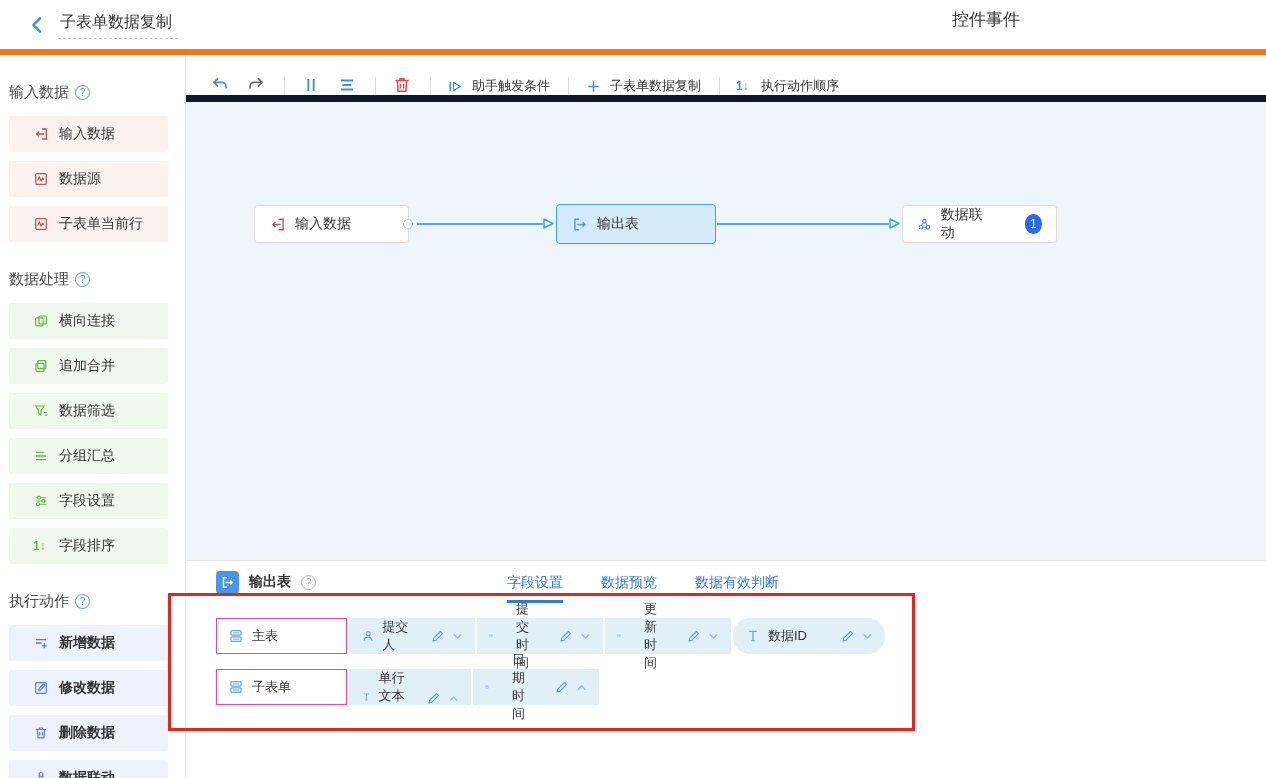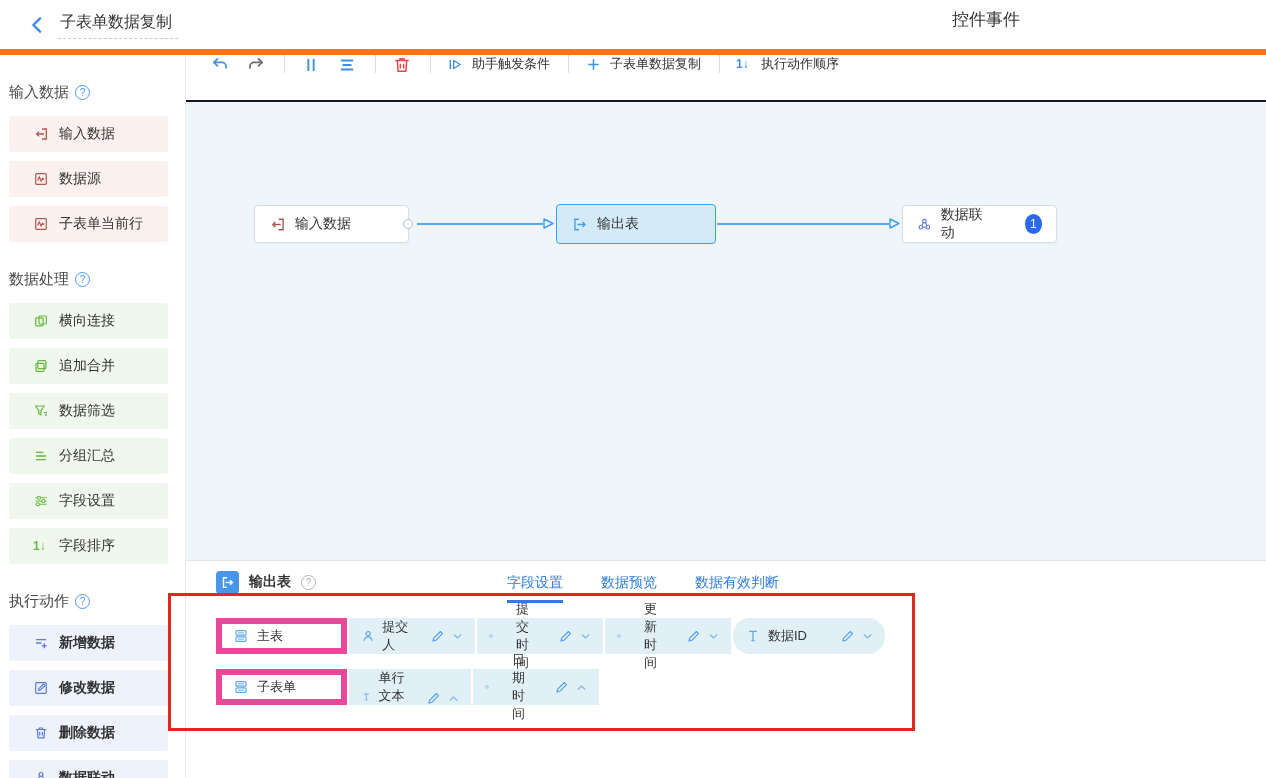--- a/index.html
+++ b/index.html
@@ -25,21 +25,21 @@
   .theme-red  .ic { color:var(--input-theme); }
   .theme-green .side-item { background:var(--process-bg); }
   .theme-green .ic { color:var(--process-theme); }
   .theme-blue .side-item { background:var(--action-bg);font-weight:bold; }
   .theme-blue .ic { color:var(--action-theme); }
   .glyph-ic { font-size:12px; font-weight:bold; width:16px; text-align:center; line-height:16px; }
 
   .content { flex:1; display:flex; flex-direction:column; }
 
   
-  .toolbar { height:47px; background:#fff; display:flex; align-items:flex-start; padding-left:24px; border-bottom:2px solid #0f172a; }
+  .toolbar { height:47px; background:#fff; display:flex; align-items:flex-end; padding-left:24px; border-bottom:7px solid #0f172a; }
   .tool-ic { width:20px; height:20px; display:flex; align-items:center; justify-content:center; cursor:pointer; margin-right:16px; }
   .tool-sep { width:1px; height:18px; background:#dcdcdc; margin:0 16px 0 2px; }
   .tool-btn { display:flex; align-items:center; gap:8px; font-size:13px; color:#333; cursor:pointer; margin-right:16px; white-space:nowrap; }
   .tool-btn .ic { width:17px; height:17px; display:flex; color:var(--accent-blue); }
   .c-undo { color:#4b8fd6; } .c-redo { color:#6b6f75; }
   .c-blue { color:var(--accent-blue); } .c-red { color:var(--danger-red); }
 
   
   .canvas { position:relative; height:458px; background:var(--canvas-bg); }
   .flow-node { position:absolute; height:38px; background:#fff; border:1px solid #d9dde2; border-radius:4px; display:flex; align-items:center; gap:9px; padding:0 14px; font-size:14px; color:#333; cursor:pointer; box-shadow:0 1px 2px rgba(0,0,0,.03); }
@@ -56,21 +56,21 @@
   .panel-node-ic { width:23px; height:23px; border-radius:4px; background:#4796EA; color:#fff; display:flex; align-items:center; justify-content:center; }
   .panel-node-ic svg { width:15px; height:15px; }
   .panel-title { font-size:14px; font-weight:600; color:#333; }
   .help-badge.gray { color:#b3b3b3; }
   .tabs { position:absolute; left:321px; top:0; height:42px; display:flex; gap:38px; }
   .tab { display:flex; align-items:flex-end; padding-bottom:8px; font-size:14px; color:var(--tab-blue); cursor:pointer; border-bottom:3px solid transparent; }
   .tab.active { border-bottom-color:var(--tab-blue); font-weight:500; }
 
   .rows-area { padding-left:30px; margin-top:15px; }
   .field-row { display:flex; margin-bottom:15px; height:36px; }
-  .row-label-cell { width:131px; min-width:131px; background:#fff; border:6px solid #ec4899; display:flex; align-items:center; gap:8px; padding-left:11px; font-size:13px; color:#333; margin-right:2px; }
+  .row-label-cell { width:131px; min-width:131px; background:#fff; border:1px solid #ec4899; display:flex; align-items:center; gap:8px; padding-left:11px; font-size:13px; color:#333; margin-right:2px; }
   .row-label-cell .ic { width:16px; height:16px; color:#5FA7EC; display:flex; }
   .field-cell { background:var(--cell-bg); display:flex; align-items:center; padding:0 12px; margin-right:2px; font-size:13px; color:#333; cursor:pointer; }
   .field-cell .f-ic { width:16px; height:16px; color:var(--cell-icon); display:flex; margin-right:7px; }
   .cell-actions { display:flex; align-items:center; gap:7px; margin-left:auto; padding-left:14px; }
   .pencil { width:14px; height:14px; color:#4D9EF0; display:flex; cursor:pointer; }
   .chev { width:11px; height:11px; color:#8FBCE9; display:flex; cursor:pointer; }
   .chev.up svg { transform:rotate(180deg); }
   .w142{width:126px;} .w126{width:126px;gap:16px;} .w138{width:152px;border-radius:17px;} .w122{width:122px;align-items:flex-end;}
 
   

